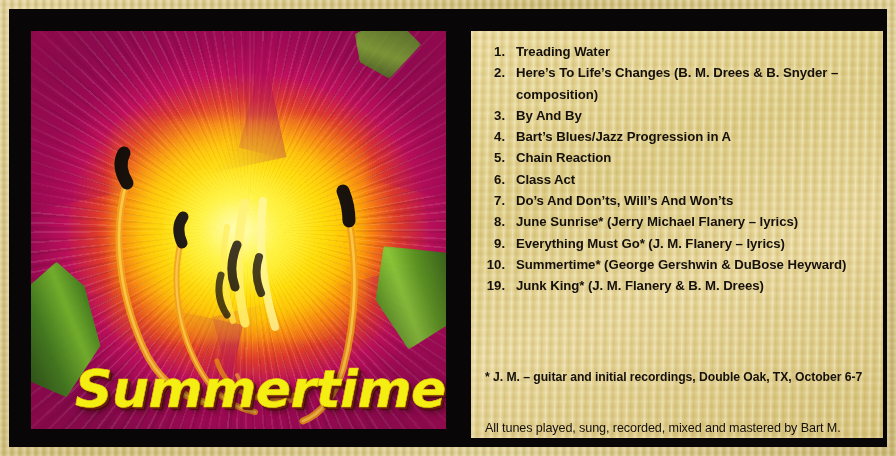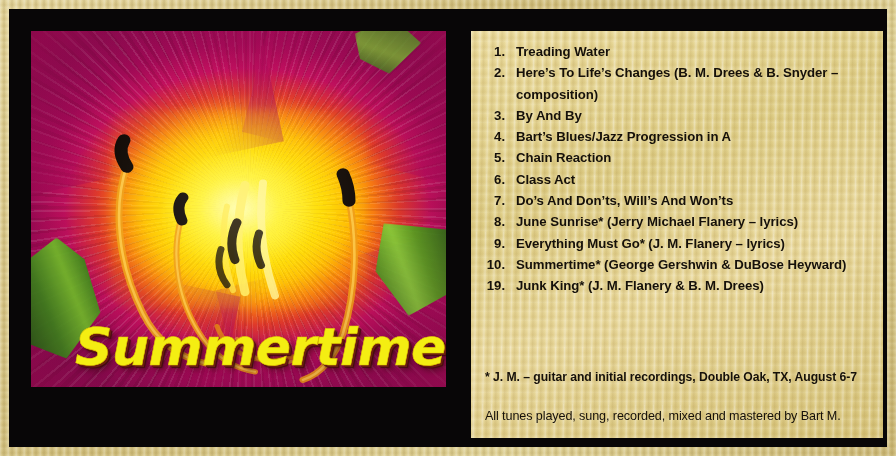--- a/index.html
+++ b/index.html
@@ -44,21 +44,21 @@
     height: 438px;
     background: #080607;
   }
 
   
   .art-panel {
     position: absolute;
     left: 22px;
     top: 22px;
     width: 415px;
-    height: 356px;
+    height: 398px;
     overflow: hidden;
     background: #8d0f45;
   }
   .art-stage {
     position: absolute;
     inset: 0;
     overflow: hidden;
   }
 
   
@@ -260,21 +260,21 @@
   .credits {
     position: absolute;
     left: 14px;
     top: 377px;
     right: 8px;
     font-size: 12.6px;
     font-weight: normal;
     line-height: 17.5px;
     letter-spacing: -0.1px;
   }
-  .credits div { white-space: nowrap; }
+  .credits div { white-space: nowrap; margin-top: 12px; }
 </style>
 </head>
 <body>
 
 <div class="tray">
 
   <div class="black-frame">
 
     <div class="art-panel">
       <div class="art-stage">
@@ -367,21 +367,21 @@
         <div class="track-row">
           <span class="track-num">10.</span>
           <span class="track-title">Summertime* (George Gershwin &amp; DuBose Heyward)</span>
         </div>
         <div class="track-row">
           <span class="track-num">19.</span>
           <span class="track-title">Junk King* (J. M. Flanery &amp; B. M. Drees)</span>
         </div>
       </div>
 
-      <div class="footnote">* J. M. – guitar and initial recordings, Double Oak, TX, August 6-7</div>
+      <div class="footnote">* J. M. – guitar and initial recordings, Double Oak, TX, October 6-7</div>
 
       <div class="credits">
         <div>All tunes played, sung, recorded, mixed and mastered by Bart M.</div>
       </div>
 
     </div>
   </div>
 </div>
 
 </body></html>

